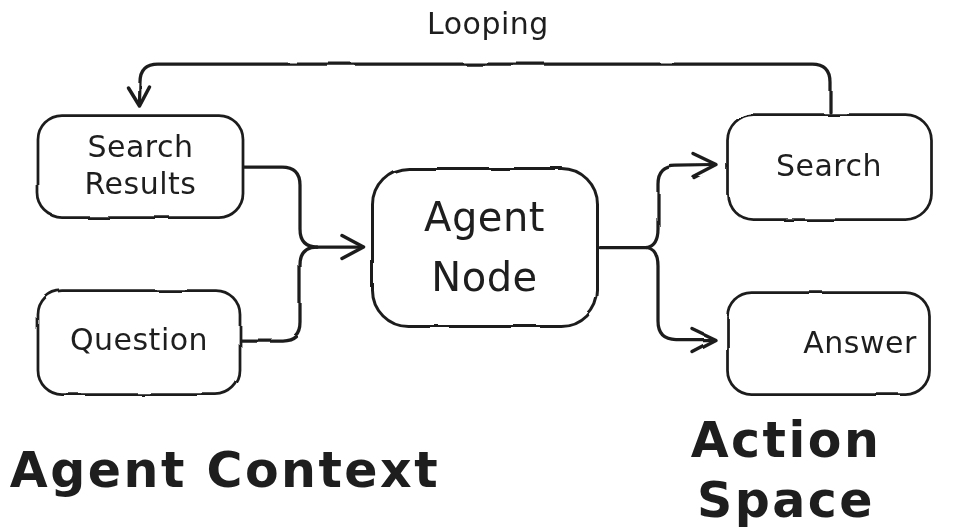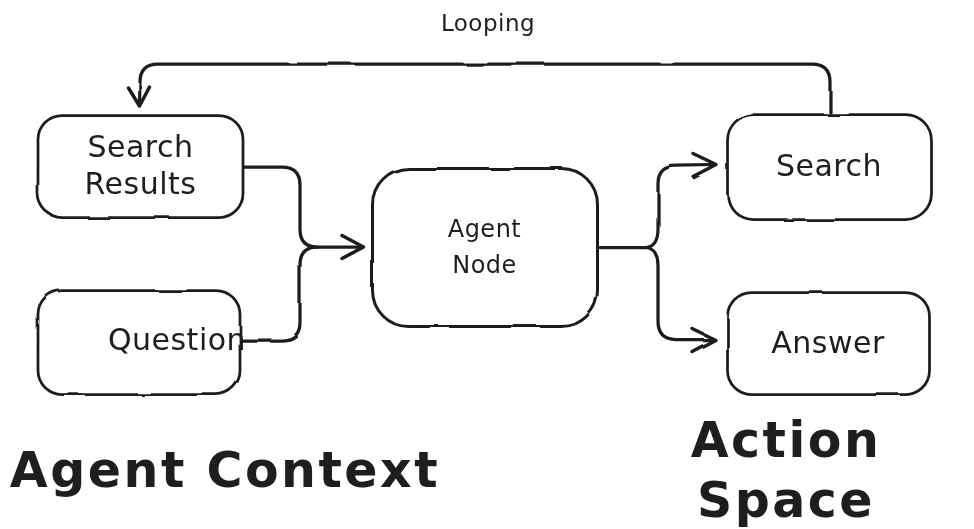--- a/index.html
+++ b/index.html
@@ -14,22 +14,22 @@
   .canvas svg{position:absolute;left:0;top:0;}
   .lbl{
     position:absolute;
     display:flex;align-items:center;justify-content:center;
     text-align:center;
     white-space:pre-line;
     color:#1e1e1e;
     pointer-events:none;
   }
   .node-lbl{font-size:30px;line-height:1.22;letter-spacing:0.5px;}
-  .agent-lbl{font-size:24px;line-height:1.5;letter-spacing:0.5px;}
-  .edge-lbl{font-size:23px;letter-spacing:0.5px;}
+  .agent-lbl{font-size:40px;line-height:1.5;letter-spacing:0.5px;}
+  .edge-lbl{font-size:30px;letter-spacing:0.5px;}
   .section-lbl{
     font-size:49px;font-weight:bold;letter-spacing:2.5px;
     line-height:60px;
   }
 </style>
 </head>
 <body>
 
 <div class="canvas">
 
@@ -66,22 +66,22 @@
 
       <path stroke-width="3.25" d="M 647 247.5 Q 658 249.5 658 266 L 658 321 Q 658 339.5 676 339.5 L 711 339.5"></path>
       <path stroke-width="3.5" d="M 692 328.5 L 715 339.5 L 692 351.5"></path>
     </g>
   </svg>
 
   <div class="lbl edge-lbl" style="left:388px;top:2px;width:200px;height:42px;">Looping</div>
 
   <div class="lbl node-lbl" style="left:38px;top:115px;width:205px;height:102px;">Search
 Results</div>
-  <div class="lbl node-lbl" style="left:38px;top:288px;width:202px;height:104px;margin-left:38px;">Question</div>
+  <div class="lbl node-lbl" style="left:38px;top:288px;width:202px;height:104px;">Question</div>
   <div class="lbl agent-lbl" style="left:372px;top:168px;width:225px;height:158px;">Agent
 Node</div>
   <div class="lbl node-lbl" style="left:727px;top:114px;width:204px;height:105px;">Search</div>
-  <div class="lbl node-lbl" style="left:727px;top:292px;width:202px;height:102px;">Answer</div>
+  <div class="lbl node-lbl" style="left:727px;top:292px;width:202px;height:102px;padding-left:32px;">Answer</div>
 
   <div class="lbl section-lbl" style="left:2px;top:440px;width:446px;height:62px;">Agent Context</div>
   <div class="lbl section-lbl" style="left:596px;top:440px;width:380px;height:62px;">Action Space</div>
 
 </div>
 
 </body></html>

